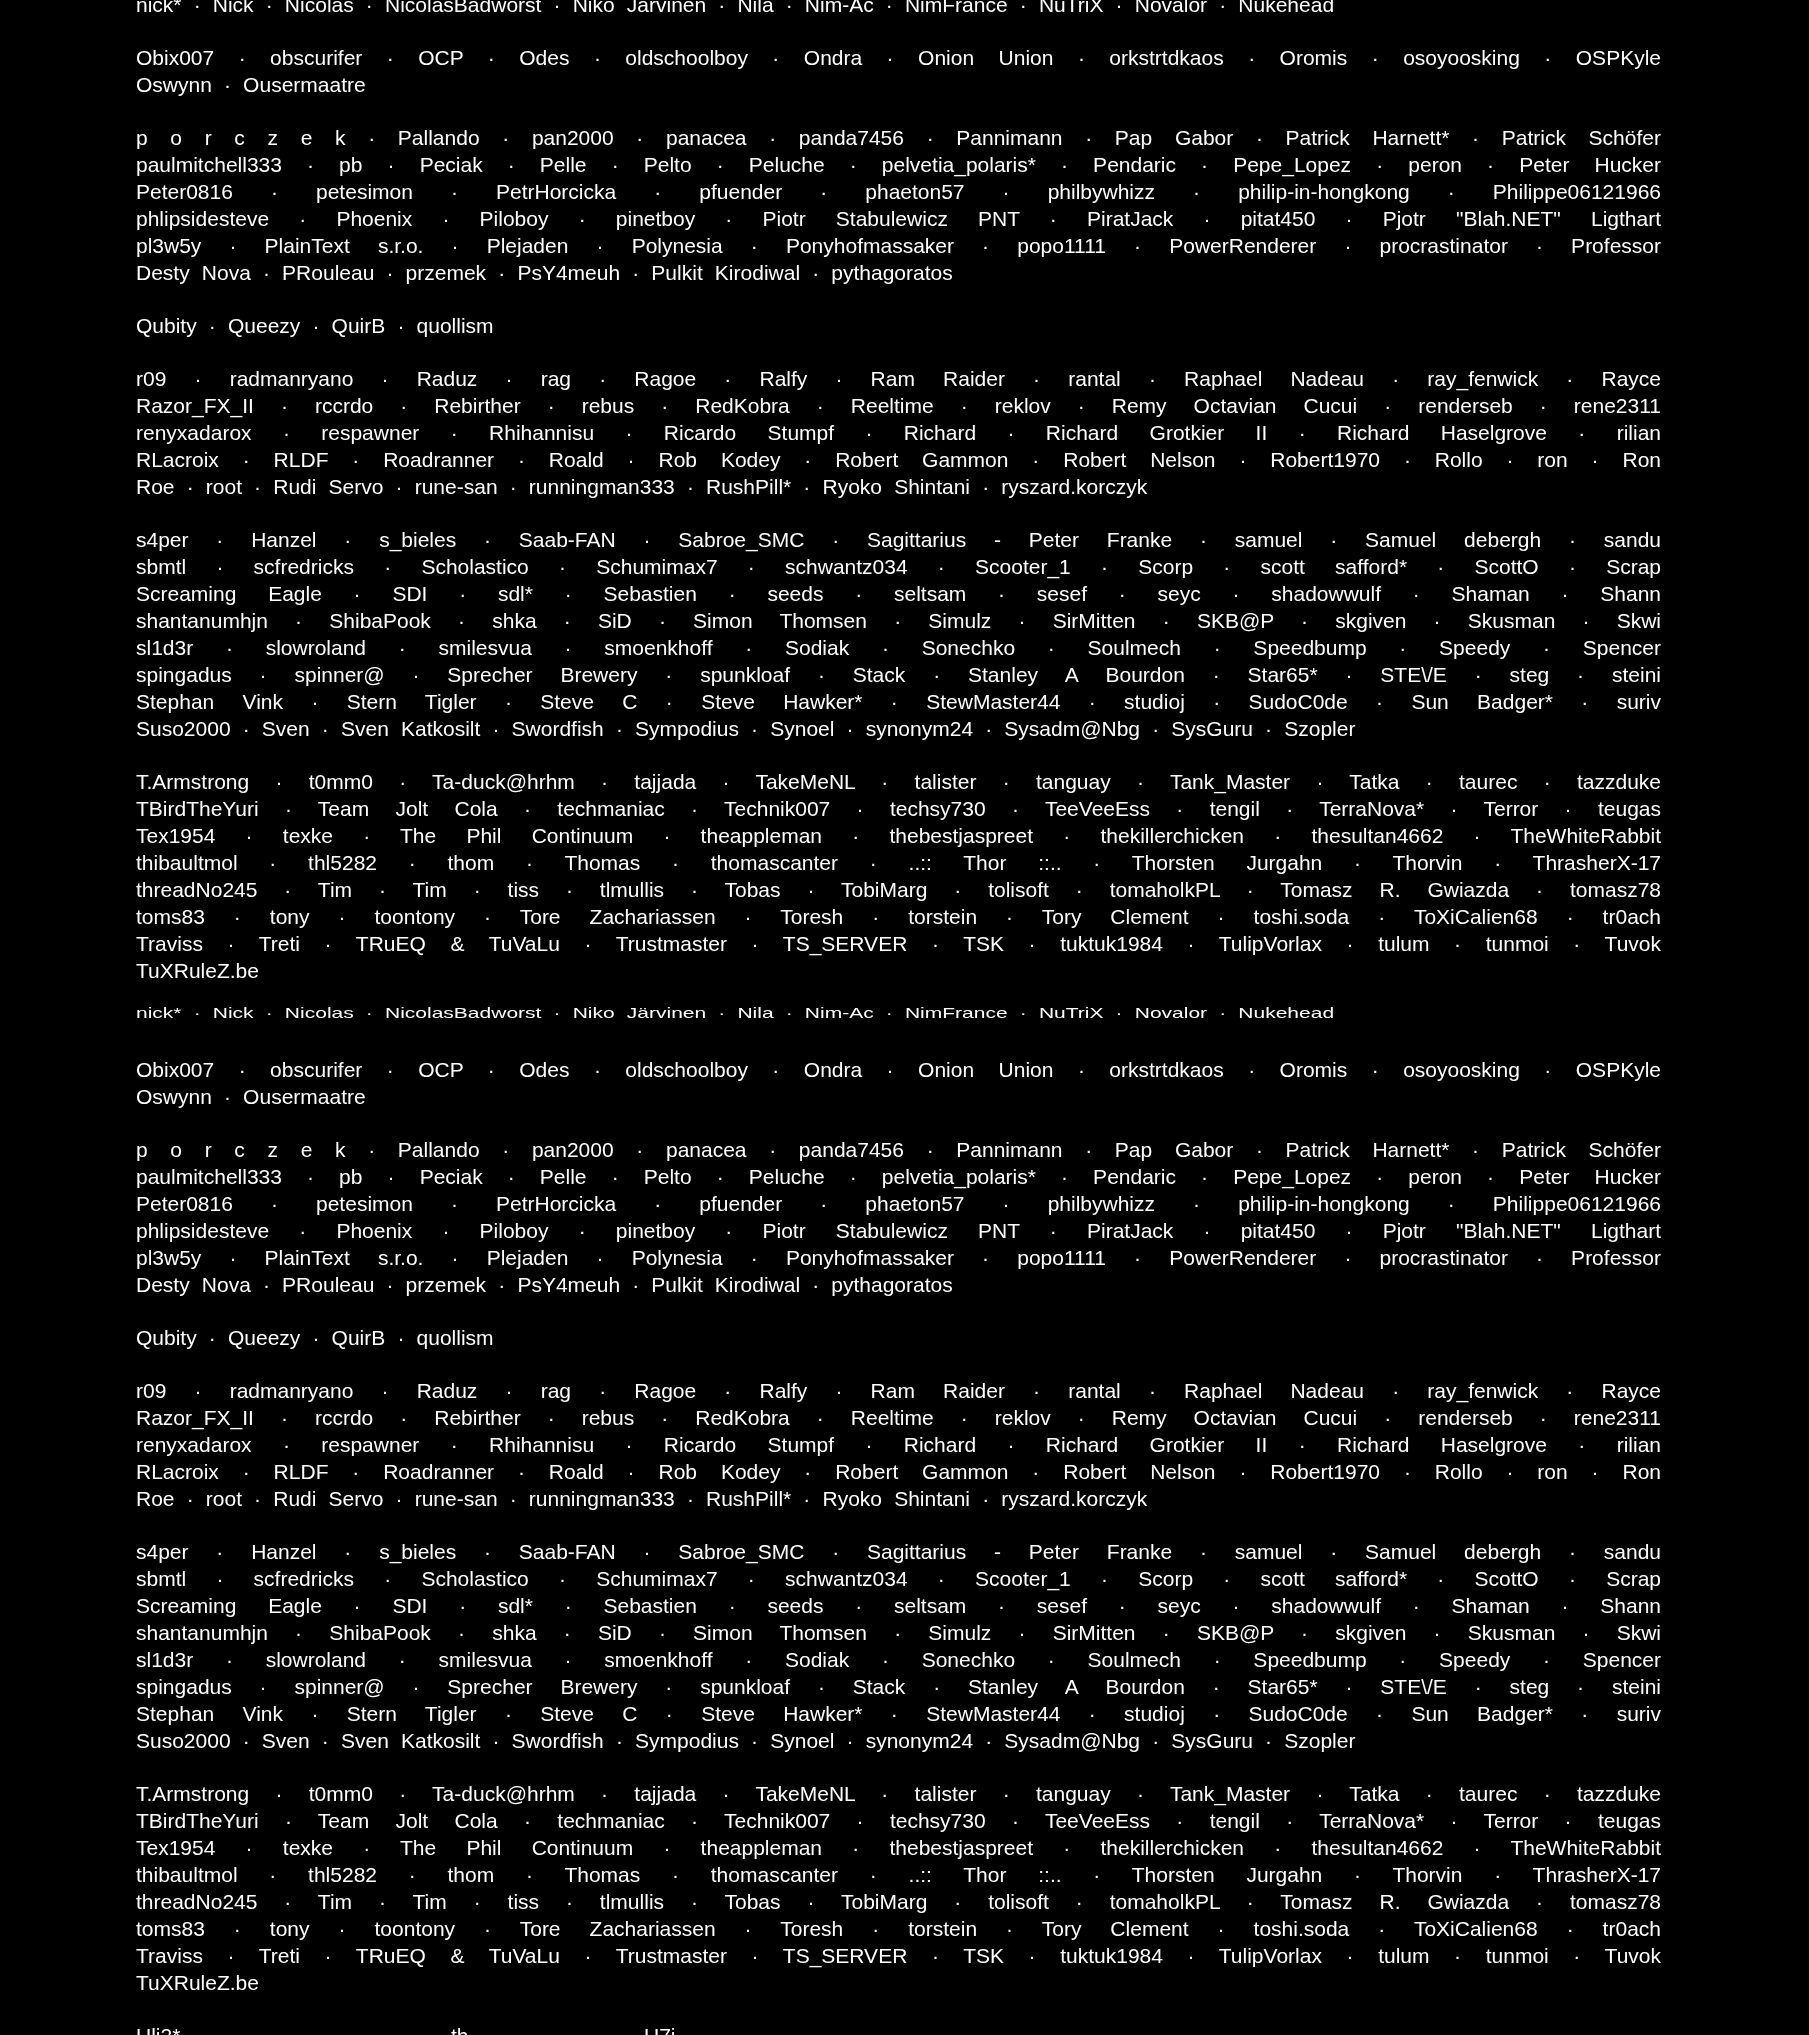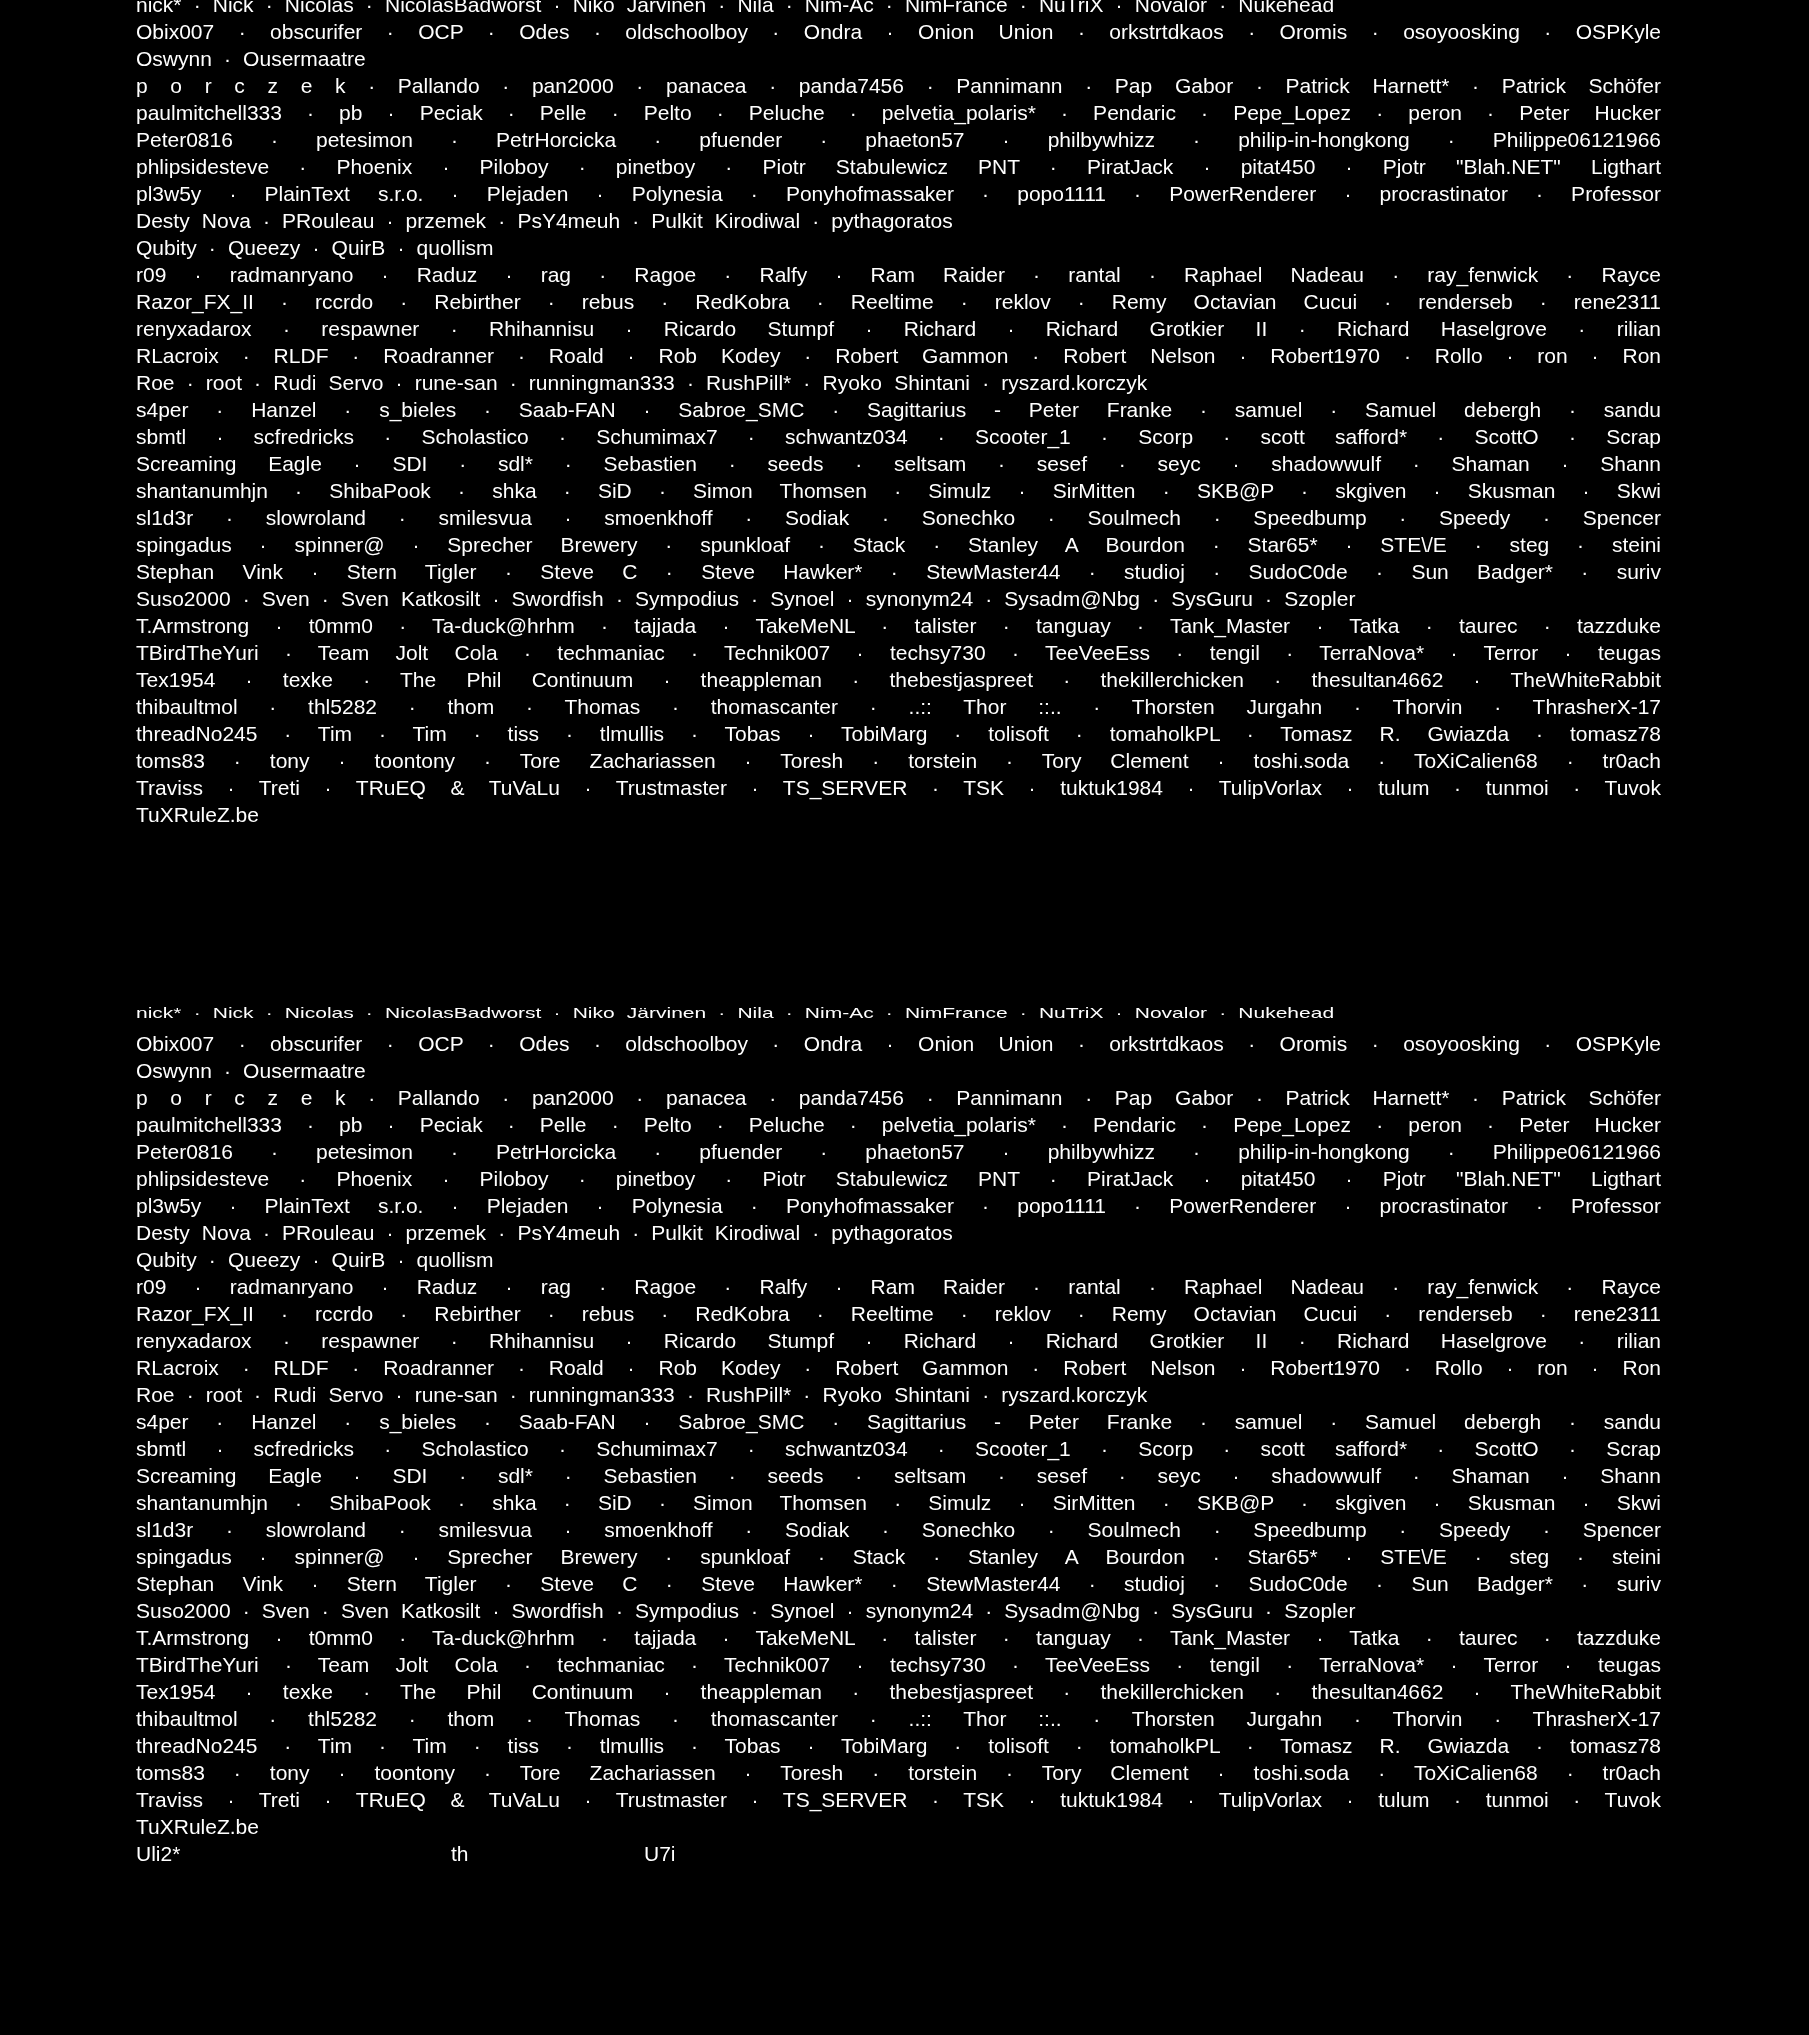--- a/index.html
+++ b/index.html
@@ -32,21 +32,21 @@
   .copy-1 { top: -9px; }
   .copy-2 { top: 1003px; }
   .line {
     text-align: justify;
     text-align-last: justify;
   }
   .line.last {
     text-align: left;
     text-align-last: left;
   }
-  .credits-section, .u-partial { }
+  .credits-section, .u-partial { margin-top: 26px; }
   .squished {
     transform: scaleY(0.7);
     transform-origin: 50% 0;
   }
   .u-partial {
     position: relative;
     height: 27px;
     text-align: left;
     text-align-last: left;
   }

